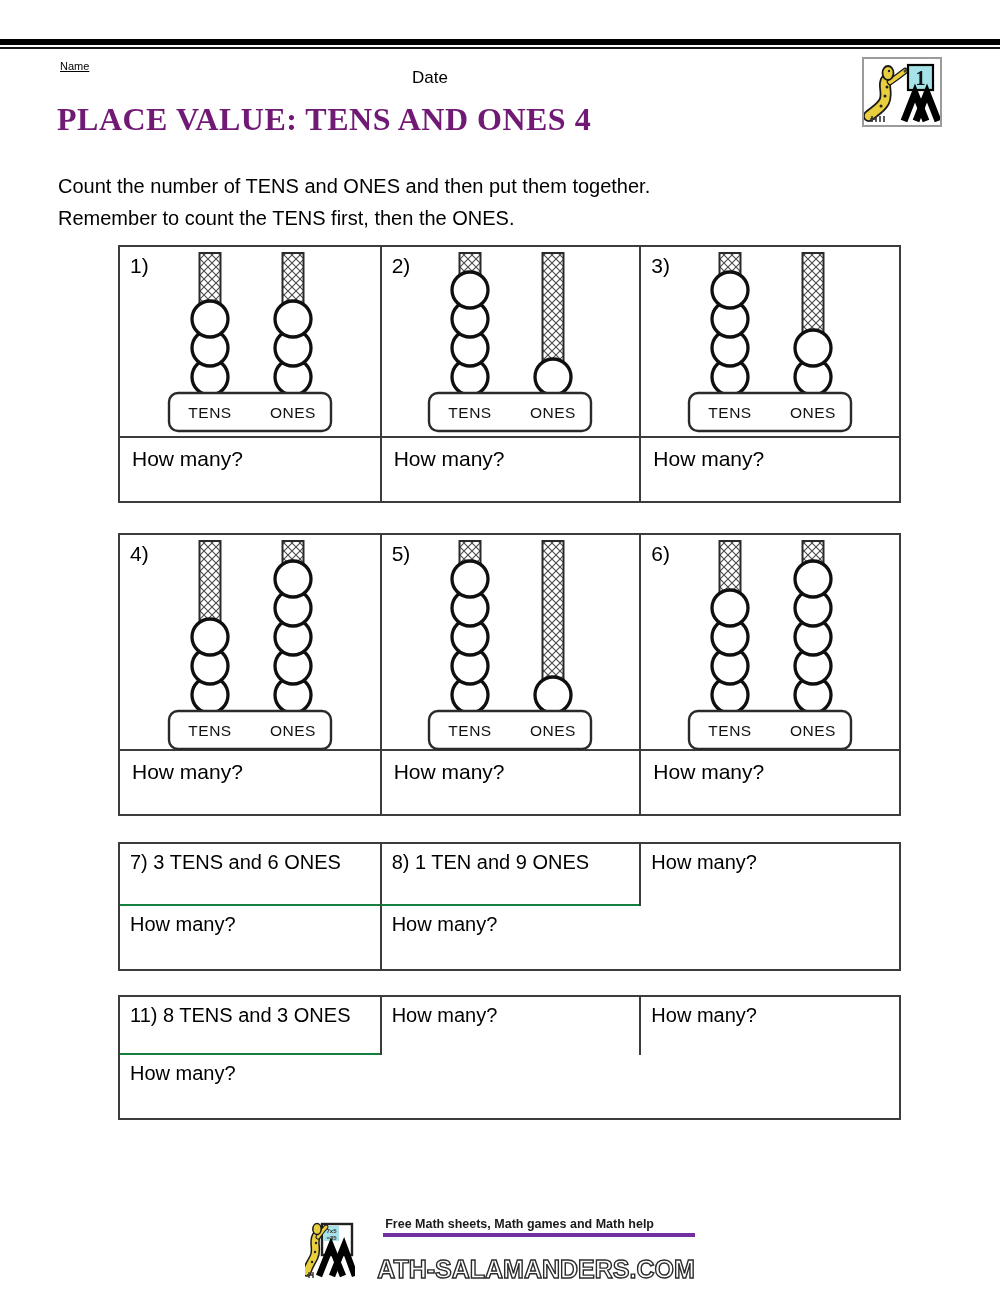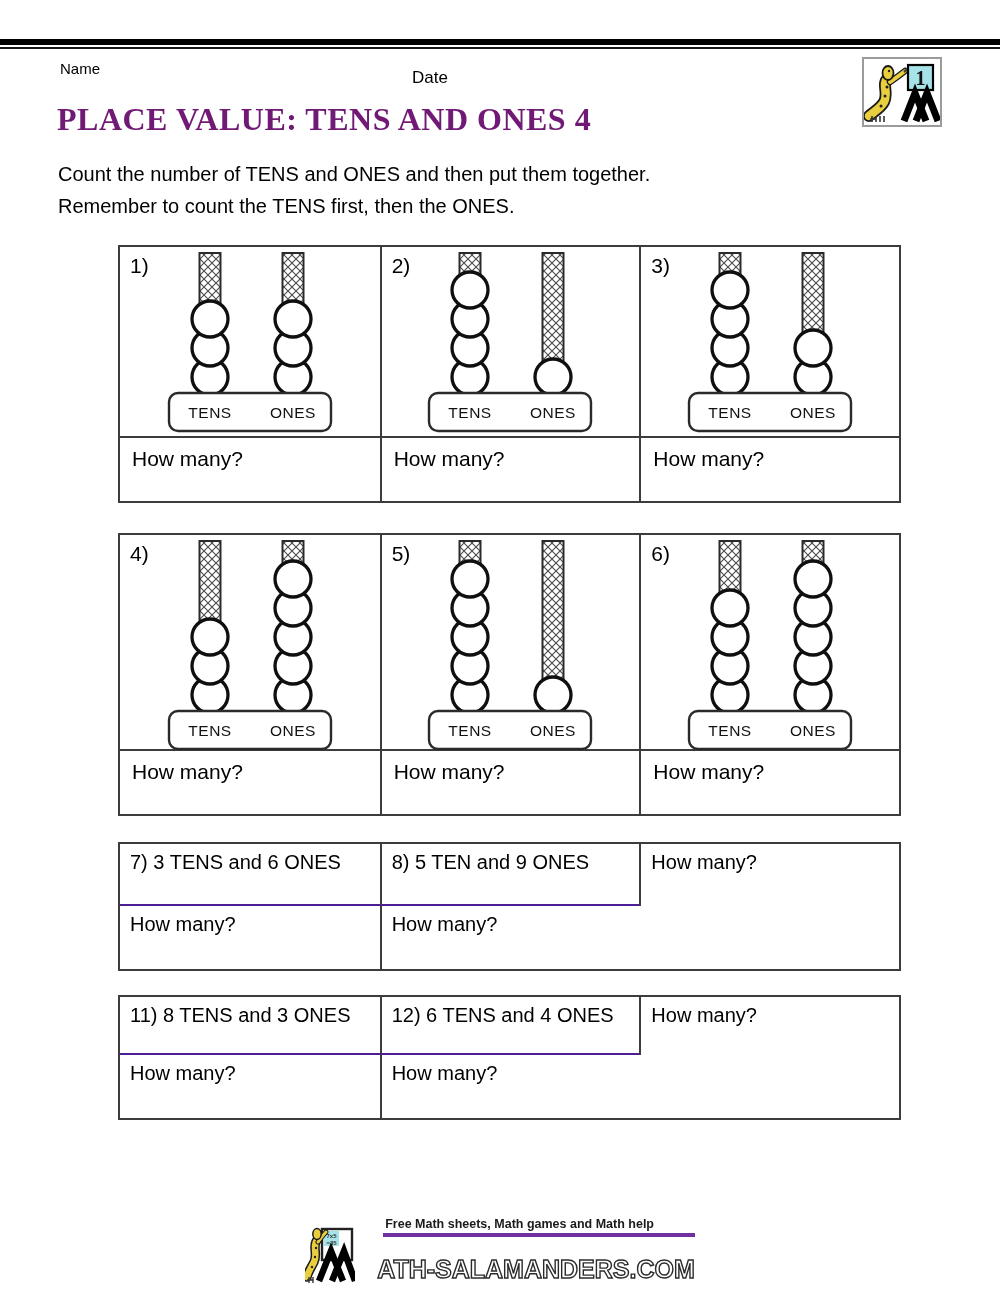--- a/index.html
+++ b/index.html
@@ -7,60 +7,60 @@
   .page {
     position:relative; width:1000px; height:1294px; margin:0 auto;
     background:#fff; overflow:hidden; color:#000;
     font-family:"Liberation Sans", sans-serif;
   }
   
   .top-rule { position:absolute; left:0; top:39px; width:1000px; }
   .rule-thick { height:6px; background:#000; }
   .rule-thin  { height:2px; background:#151515; margin-top:2px; }
 
-  .name-label { position:absolute; left:60px; top:60px; font-size:15px; }
+  .name-label { position:absolute; left:60px; top:60px; font-size:11px;text-decoration:underline; }
   .date-label { position:absolute; left:412px; top:68px; font-size:17px; }
 
   .logo-badge {
     position:absolute; left:862px; top:57px; width:80px; height:70px;
     border:2px solid #9b9b9b; background:#fff;
   }
   .logo-badge svg { display:block; margin:1px auto 0; }
 
   .title {
     position:absolute; left:57px; top:101px;
     font-family:"Liberation Serif", serif; font-weight:600;
     font-size:32px; letter-spacing:0.5px; color:#701a75; white-space:nowrap;
   }
 
-  .instructions { position:absolute; left:58px; top:158px; font-size:20px; line-height:32px; }
+  .instructions { position:absolute; left:58px; top:170px; font-size:20px; line-height:32px; }
 
   
   .grid, .wtable {
     position:absolute; left:118px; width:783px;
     border:2px solid #3c3c3c; background:#fff;
     display:grid; grid-template-columns:1fr 1fr 1fr;
   }
   #grid-a { top:245px; grid-template-rows:191px 63px; }
   #grid-b { top:533px; grid-template-rows:216px 63px; }
   .grid > div, .wtable > div { border-left:2px solid #3c3c3c; }
   .grid > div:nth-child(3n+1), .wtable > div:nth-child(3n+1) { border-left:none; }
   .dcell { position:relative; border-bottom:2px solid #3c3c3c; }
   .pnum { position:absolute; top:7px; left:10px; font-size:21px; }
   .dcell svg { display:block; margin:4px auto 0; }
   .howcell { padding:9px 0 0 12px; font-size:21px; }
 
   #wt-0 { top:842px; grid-template-rows:62px 63px; }
   #wt-1 { top:995px; grid-template-rows:58px 63px; }
   .wcell { padding:7px 0 0 10px; font-size:20px; white-space:nowrap; overflow:hidden; }
-  .wcell.q { border-bottom:2px solid #4c1d95; }
+  .wcell.q { border-bottom:2px solid #15803d; }
 
   
   .footer { position:absolute; left:0; top:1211px; width:1000px; display:flex; justify-content:center; }
-  .footer-inner { display:flex; align-items:flex-end;gap:24px; }
+  .footer-inner { display:flex; align-items:center;gap:24px; }
   .footer-icon { flex:0 0 auto; margin-top:2px; }
   .footer-col { margin-left:2px; }
   .footer-tagline { font-size:12.5px; font-weight:bold; color:#1a1a1a; white-space:nowrap; padding:6px 2px 0 4px; }
   .footer-rule { height:4px; background:#7030A0; margin:2px 0 0 2px; }
   .footer-wordmark {
     font-size:25px; font-weight:bold; letter-spacing:0px; white-space:nowrap;
     color:#ffffff; -webkit-text-stroke:1.4px #2b2b2b; margin:18px 0 0 -4px;
   }
 </style>
 </head>
@@ -261,29 +261,28 @@
           </g>
         </svg>
     </div>
     <div class="howcell">How many?</div>
     <div class="howcell">How many?</div>
     <div class="howcell">How many?</div>
   </div>
 
   <div class="wtable" id="wt-0">
     <div class="wcell q">7) 3 TENS and 6 ONES</div>
-    <div class="wcell q">8) 5 TEN and 9 ONES</div>
+    <div class="wcell q">8) 1 TEN and 9 ONES</div>
     <div class="wcell">How many?</div>
     <div class="wcell">How many?</div>
     <div class="wcell">How many?</div>
   </div>
 
   <div class="wtable" id="wt-1">
     <div class="wcell q">11) 8 TENS and 3 ONES</div>
-    <div class="wcell q">12) 6 TENS and 4 ONES</div>
     <div class="wcell">How many?</div>
     <div class="wcell">How many?</div>
     <div class="wcell">How many?</div>
   </div>
 
   <div class="footer">
     <div class="footer-inner">
       <svg class="footer-icon" width="50" height="60" viewBox="0 0 50 60">
         <g>
           <rect x="17" y="5" width="30" height="31" fill="#fefefe" stroke="#222" stroke-width="2.4"></rect>

